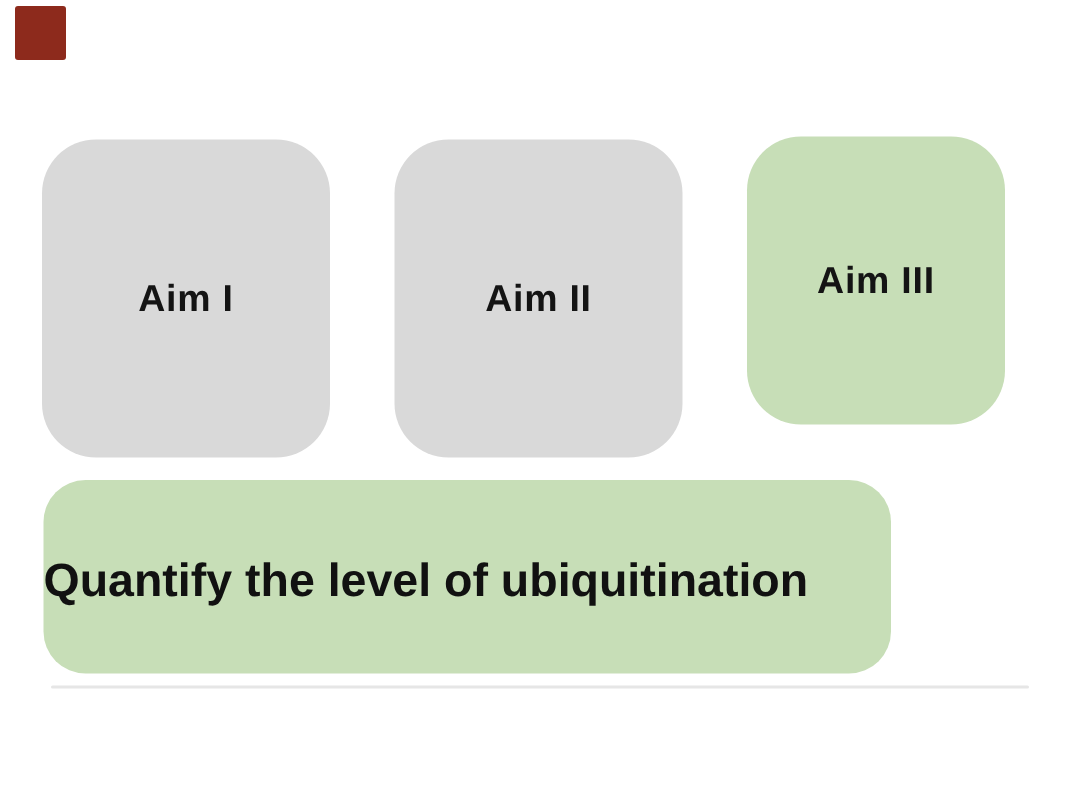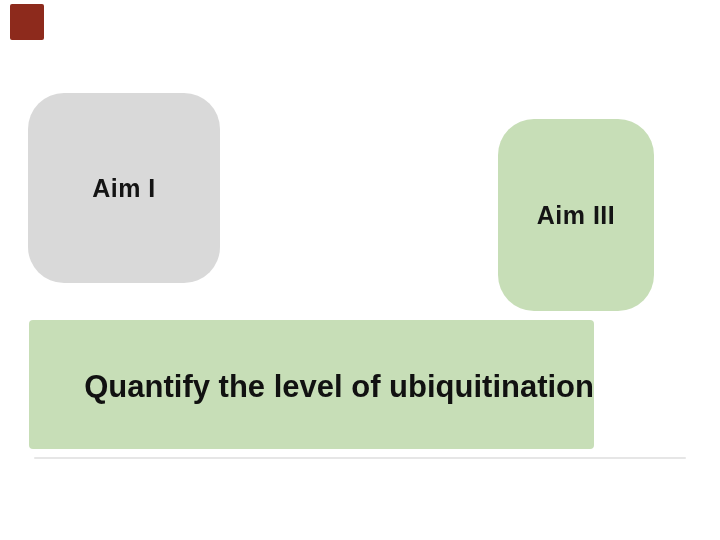--- a/index.html
+++ b/index.html
@@ -20,45 +20,45 @@
     left: 10px;
     top: 4px;
     width: 34px;
     height: 36px;
     border-radius: 2px;
   }
   .aim-box {
     position: absolute;
     top: 93px;
     width: 192px;
-    height: 190px;
+    height: 212px;
     border-radius: 36px;
     display: flex;
     align-items: center;
     justify-content: center;
   }
   .aim-box .aim-label {
     font-weight: 700;
     font-size: 25px;
     color: #141414;
     letter-spacing: 0.5px;
   }
   .aim-1 { left: 28px; }
   .aim-2 { left: 263px; }
-  .aim-3 { left: 498px; top: 91px; width: 156px; height: 192px; margin-top: 28px; }
+  .aim-3 { left: 498px; top: 91px; width: 172px; height: 192px; }
   .statement-box {
     position: absolute;
     left: 29px;
     top: 320px;
     width: 565px;
     height: 129px;
-    border-radius: 4px;
+    border-radius: 28px;
     display: flex;
     flex-direction: column;
-    align-items: flex-end;
+    align-items: flex-start;
     justify-content: center;
     padding-top: 4px;
     box-sizing: border-box;
   }
   .statement-line {
     font-weight: 700;
     font-size: 31px;
     line-height: 43px;
     color: #111111;
     text-align: center;
@@ -78,20 +78,23 @@
 <body>
 
 <div class="slide">
 
   <div class="corner-accent" style="background: rgb(141, 42, 28);"></div>
 
   <div class="aim-box aim-1" style="background: rgb(217, 217, 217);">
     <span class="aim-label">Aim I</span>
   </div>
 
+  <div class="aim-box aim-2" style="background: rgb(217, 217, 217);">
+    <span class="aim-label">Aim II</span>
+  </div>
 
   <div class="aim-box aim-3" style="background: rgb(199, 222, 183);">
     <span class="aim-label">Aim III</span>
   </div>
 
   <div class="statement-box" style="background: rgb(199, 222, 183);">
     <div class="statement-line">Quantify the level of ubiquitination</div>
   </div>
 
   <div class="shadow-line" style="background: rgb(230, 230, 230);"></div>

